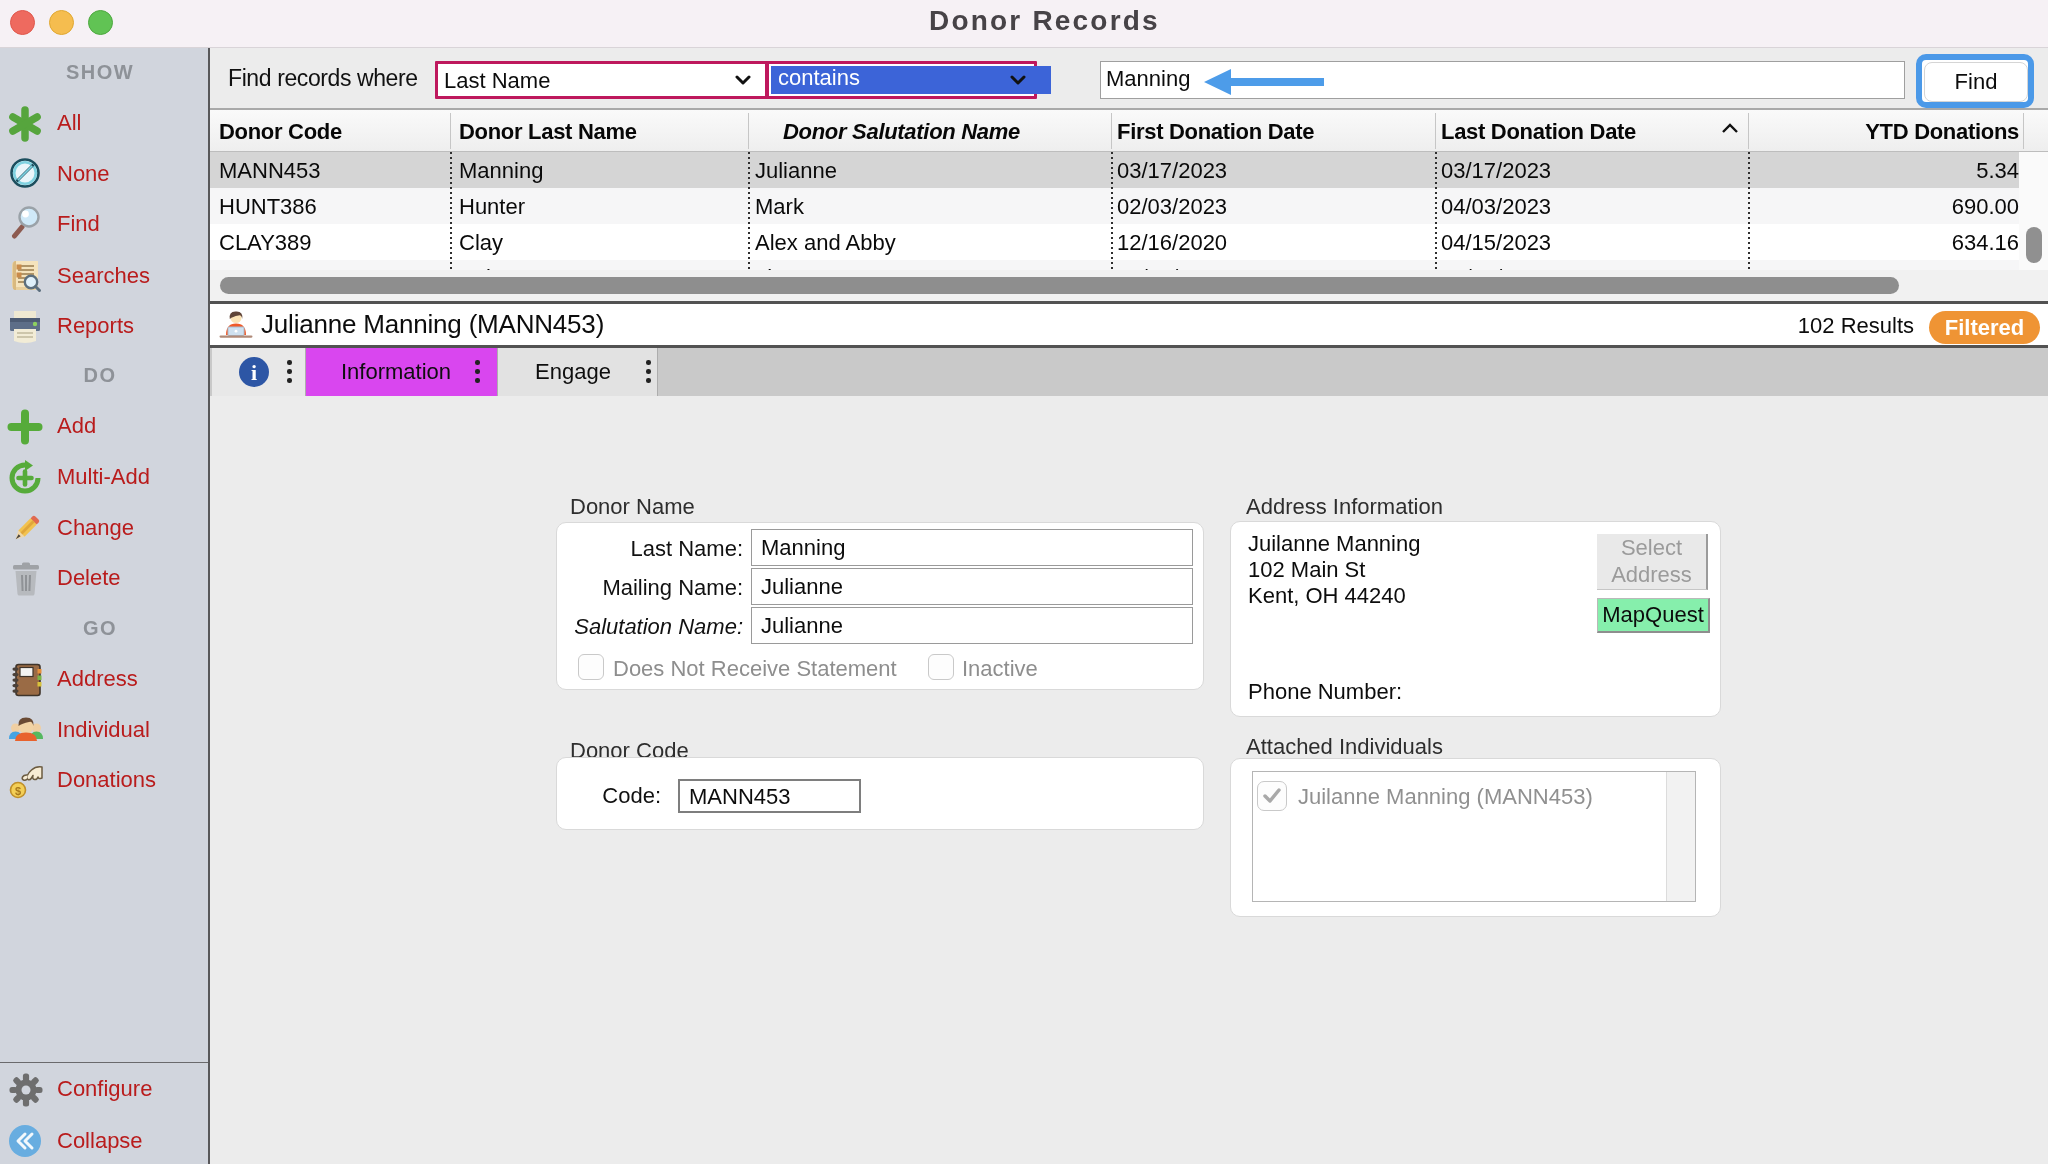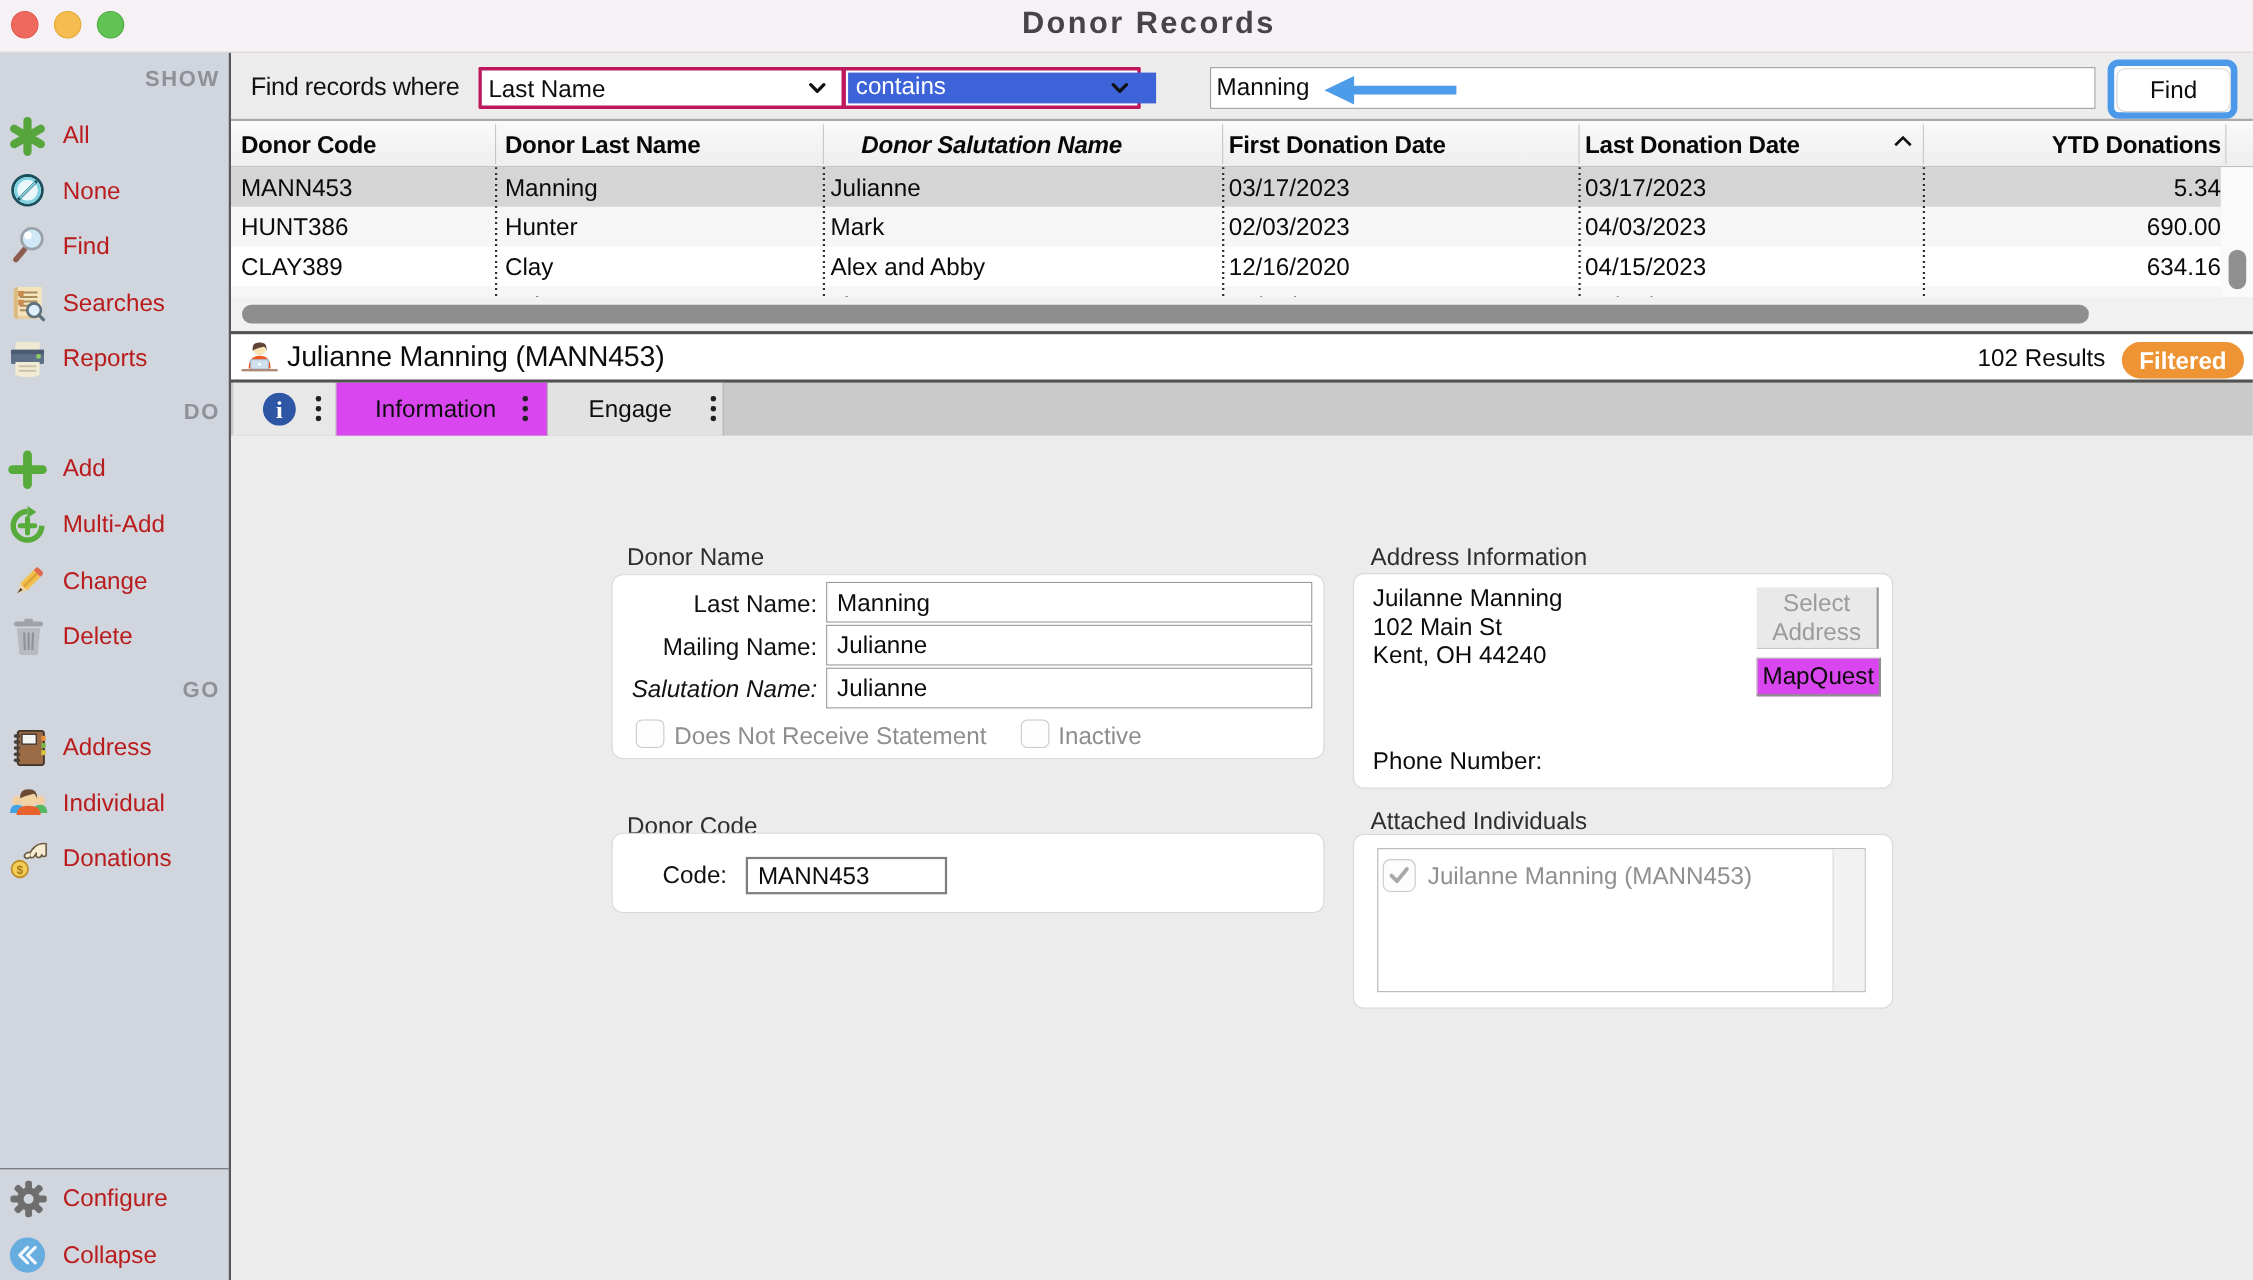--- a/index.html
+++ b/index.html
@@ -5,21 +5,21 @@
   html,body{margin:0;padding:0;}
   body{width:2048px;height:1164px;position:relative;overflow:hidden;
        font-family:"Liberation Sans",sans-serif;background:#ececec;}
   .abs{position:absolute;}
   
   #titlebar{left:0;top:0;width:2048px;height:47px;background:#f6f1f5;border-bottom:1px solid #d9d4d8;}
   .tl{position:absolute;top:10px;width:23px;height:23px;border-radius:50%;}
   #title{position:absolute;top:5px;left:929px;font-size:28px;font-weight:bold;color:#474347;letter-spacing:2.2px;}
   
   #sidebar{left:0;top:48px;width:208px;height:1116px;background:#d1d5dd;border-right:2px solid #58585a;}
-  .sbhead{position:absolute;left:0;width:200px;text-align:right;font-size:20px;font-weight:bold;color:#8e9298;letter-spacing:1.5px;}
+  .sbhead{position:absolute;left:0;width:200px;text-align:center;font-size:20px;font-weight:bold;color:#8e9298;letter-spacing:1.5px;}
   .sbitem{position:absolute;left:57px;font-size:22px;color:#b91c1c;}
   .sbicon{position:absolute;left:7px;width:36px;height:36px;}
   #sbsep{position:absolute;left:0;top:1014px;width:208px;border-top:1.5px solid #6a6a6c;}
   
   #findbar{left:210px;top:48px;width:1838px;height:60px;background:#ececec;border-bottom:2px solid #a9a9a9;}
   #fblabel{position:absolute;left:18px;top:17px;font-size:23px;color:#111;letter-spacing:-0.4px;}
   .dd{position:absolute;top:13px;height:38px;background:#fff;border:3px solid #be185d;border-radius:1px;box-sizing:border-box;}
   #dd1{left:225px;width:333px;}
   #dd2{left:556px;width:271px;}
   .ddtext{position:absolute;left:6px;top:4px;font-size:22px;color:#0c0c0c;}
@@ -392,21 +392,21 @@
 <div class="panel" style="left:556px;top:757px;width:648px;height:73px;"></div>
 <div class="flabel" style="left:461px;top:783px;width:200px;">Code:</div>
 <div class="finput" style="left:678px;top:779px;width:183px;height:34px;border:2px solid #7e7e7e;">
     <span style="top:3px;">MANN453</span>
   </div>
 
 <div class="gplabel" style="left:1246px;top:494px;">Address Information</div>
 <div class="panel" style="left:1230px;top:521px;width:491px;height:196px;"></div>
 <div class="abs" style="left:1248px;top:531px;font-size:22px;color:#0c0c0c;line-height:26px;">Juilanne Manning<br>102 Main St<br>Kent, OH 44240</div>
 <div class="abs" style="left:1597px;top:534px;width:111px;height:56px;background:#e9e9e9;border-right:2px solid #9b9b9b;border-bottom:1px solid #c6c6c6;box-sizing:border-box;font-size:22px;color:#9b9b9b;text-align:center;line-height:27px;">Select<br>Address</div>
-<div class="abs" style="left:1597px;top:598px;width:113px;height:35px;background:#d946ef;border:1px solid #b9b9b9;border-right:2px solid #8e8e8e;border-bottom:2px solid #8e8e8e;box-sizing:border-box;font-size:22px;color:#0c0c0c;text-align:center;line-height:31px;">MapQuest</div>
+<div class="abs" style="left:1597px;top:598px;width:113px;height:35px;background:#86efac;border:1px solid #b9b9b9;border-right:2px solid #8e8e8e;border-bottom:2px solid #8e8e8e;box-sizing:border-box;font-size:22px;color:#0c0c0c;text-align:center;line-height:31px;">MapQuest</div>
 <div class="abs" style="left:1248px;top:679px;font-size:22px;color:#0c0c0c;">Phone Number:</div>
 
 <div class="gplabel" style="left:1246px;top:734px;">Attached Individuals</div>
 <div class="panel" style="left:1230px;top:758px;width:491px;height:159px;"></div>
 <div class="abs" style="left:1252px;top:771px;width:444px;height:131px;background:#fff;border:1px solid #b5b5b5;box-sizing:border-box;">
   <div style="position:absolute;right:0;top:0;bottom:0;width:28px;background:#f2f2f2;border-left:1px solid #dcdcdc;"></div>
   <div class="cb" style="left:4px;top:9px;width:30px;height:30px;border-radius:7px;">
     <svg width="28" height="28" viewBox="0 0 28 28" style="position:absolute;left:0;top:0;">
         <path d="M7 14 L12 19 L21 8" fill="none" stroke="#a9a9a9" stroke-width="3.5" stroke-linecap="round" stroke-linejoin="round"></path>
       </svg>

